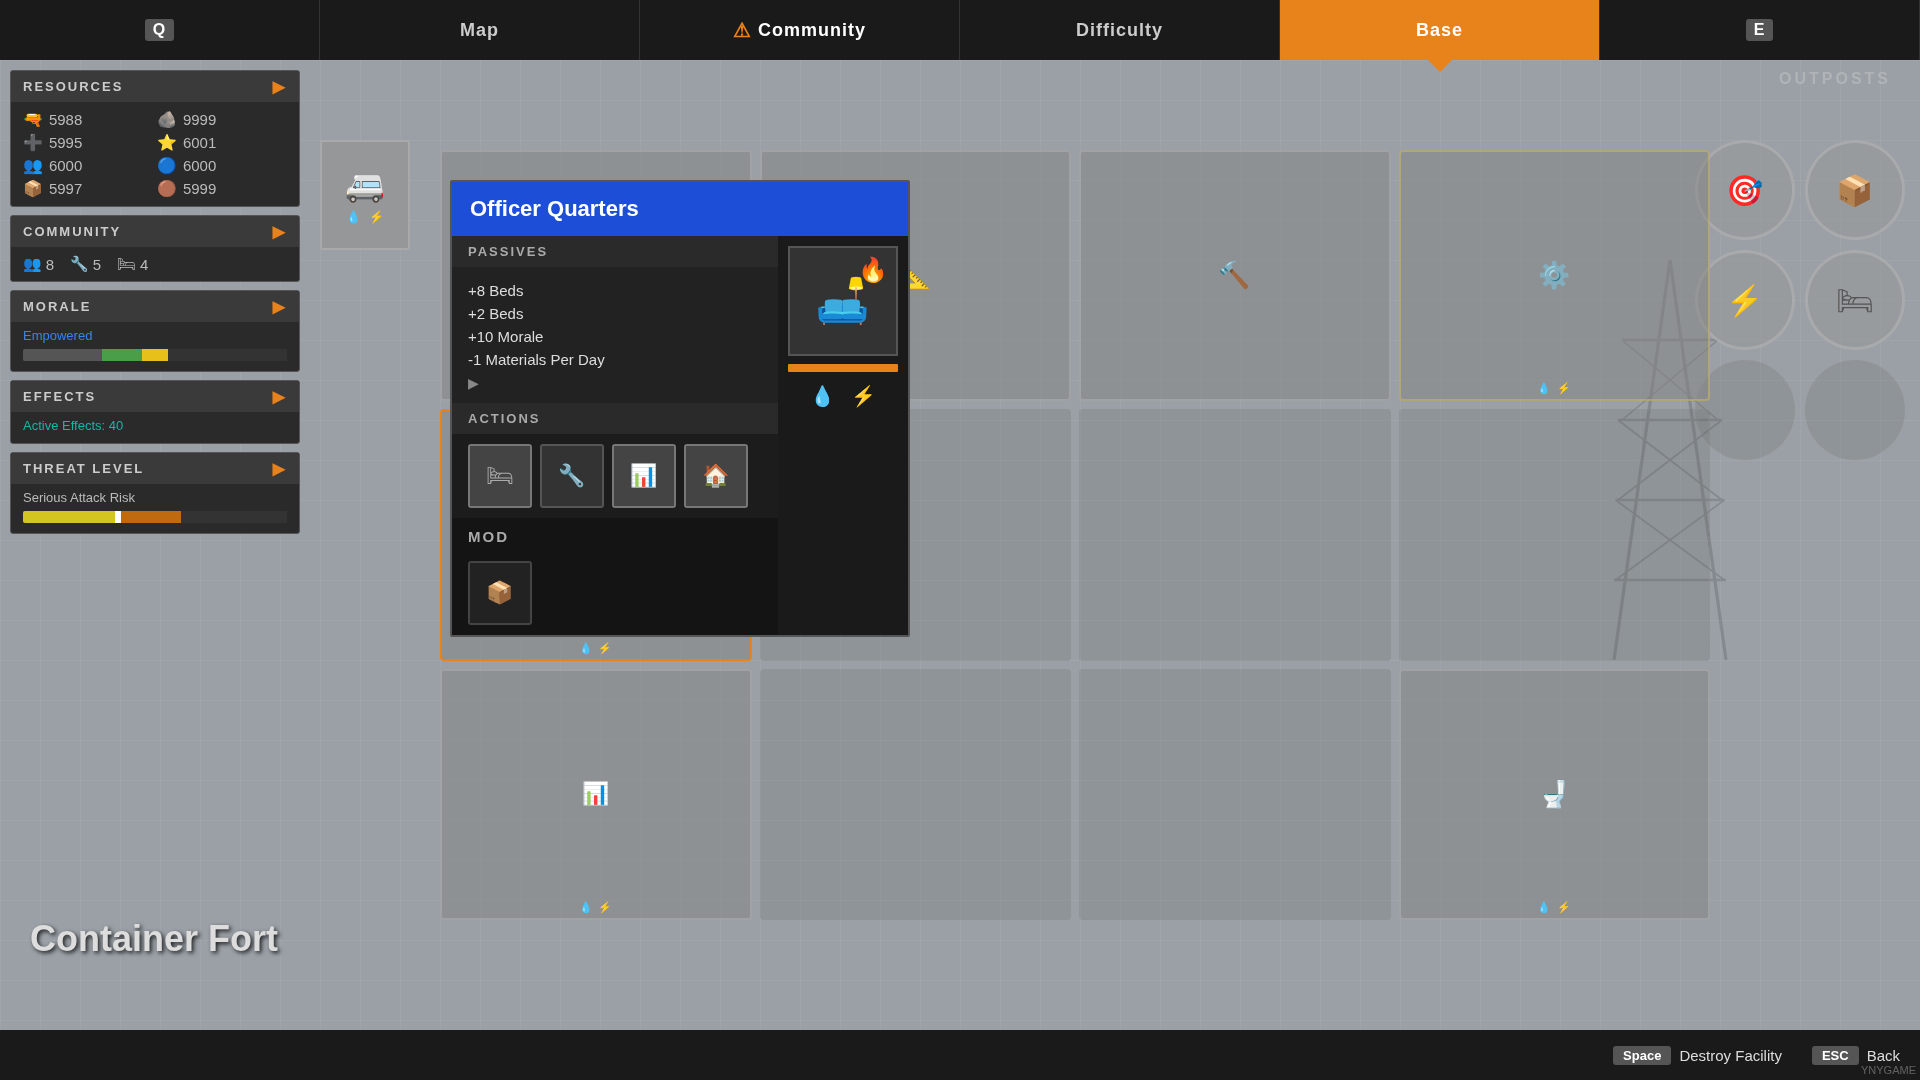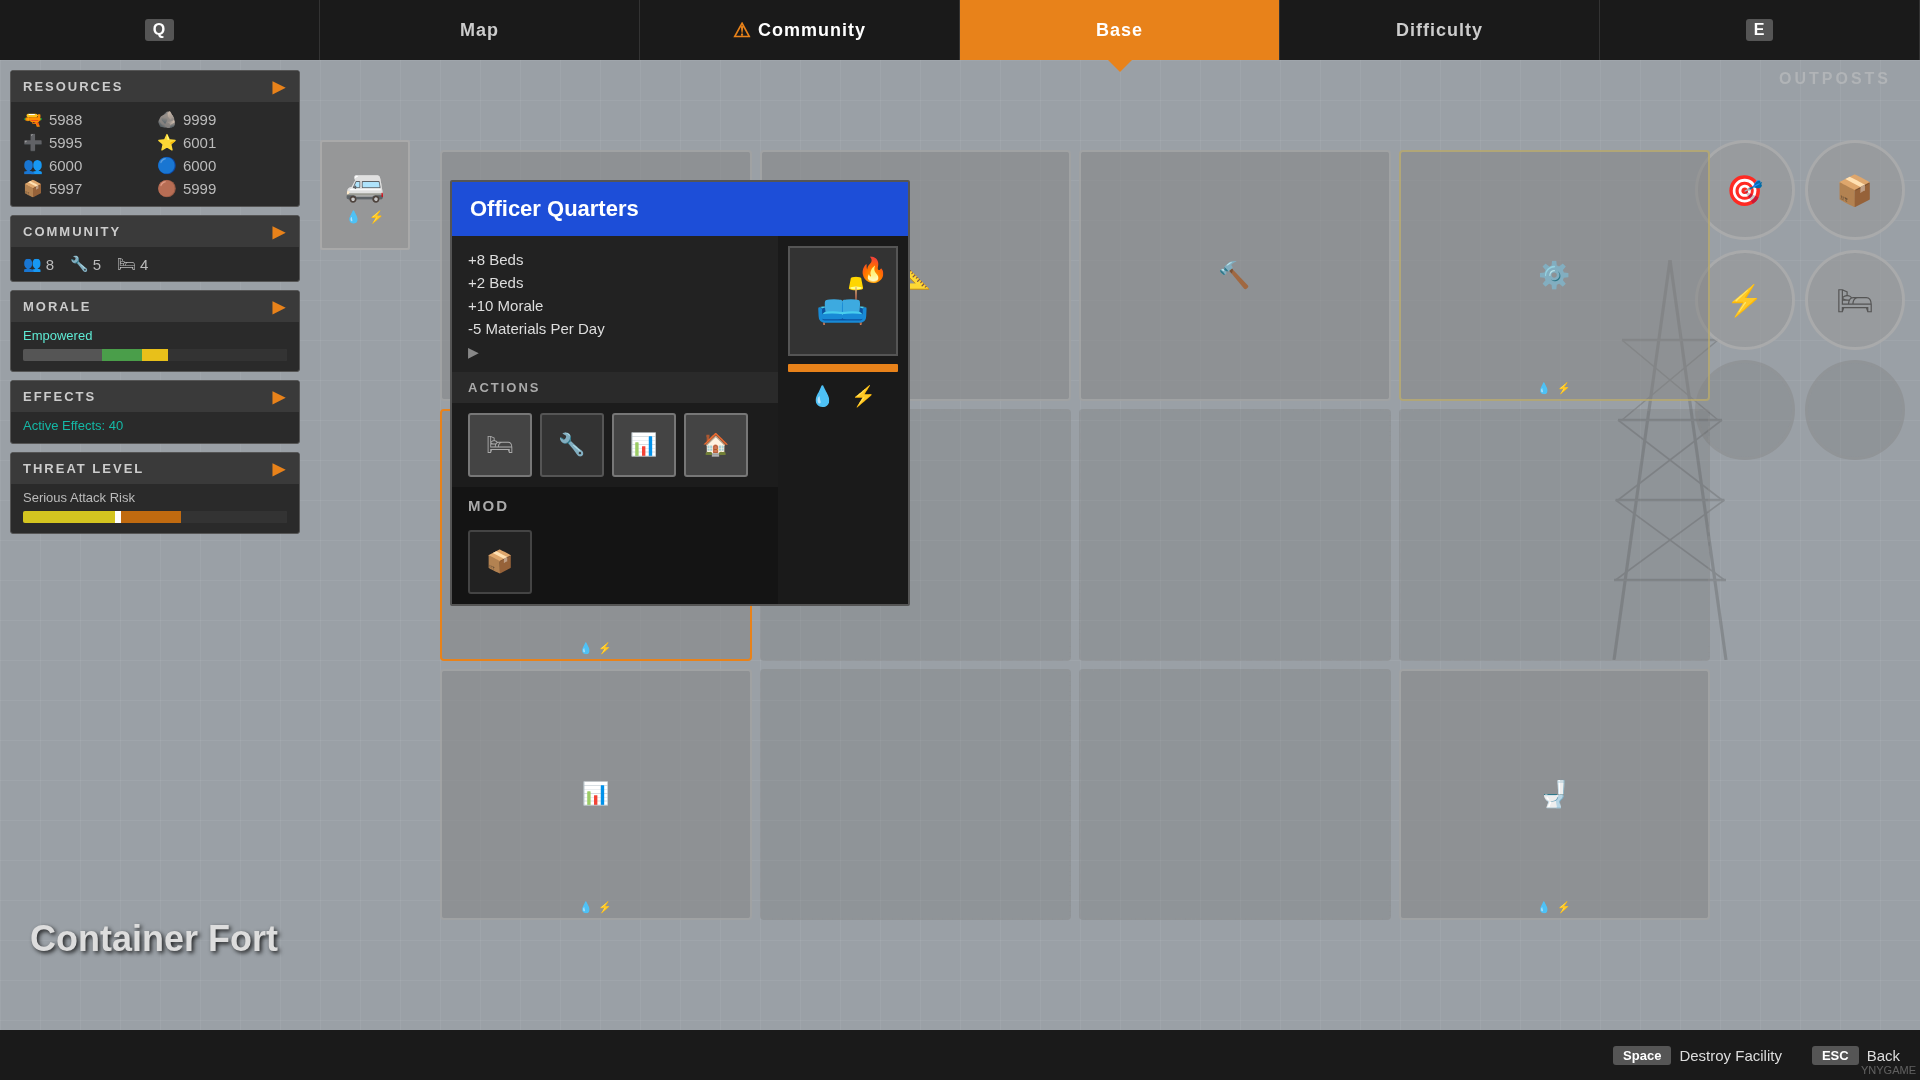--- a/index.html
+++ b/index.html
@@ -156,21 +156,21 @@
       align-items: center;
       gap: 4px;
     }
 
     .morale-content, .effects-content, .threat-content {
       padding: 6px 12px 10px;
     }
 
     .morale-label {
       font-size: 13px;
-      color: #5eead4;
+      color: #3b82f6;
       margin-bottom: 6px;
     }
 
     .bar-container {
       height: 12px;
       background: #444;
       border-radius: 2px;
       display: flex;
       overflow: hidden;
     }
@@ -520,26 +520,26 @@
   <div class="nav-item">
     <span class="nav-key">Q</span>
   </div>
   <div class="nav-item">
     <span>Map</span>
   </div>
   <div class="nav-item has-alert">
     <span class="nav-alert-icon">⚠</span>
     <span>Community</span>
   </div>
+  <div class="nav-item">
+    <span>Difficulty</span>
+  </div>
   <div class="nav-item active" style="position:relative;">
     <span>Base</span>
     <div class="nav-arrow"></div>
-  </div>
-  <div class="nav-item">
-    <span>Difficulty</span>
   </div>
   <div class="nav-item">
     <span class="nav-key">E</span>
   </div>
 </div>
 
 <div class="game-area">
   <div class="grid-bg"></div>
 
   <div class="outposts-label">OUTPOSTS</div>
@@ -764,25 +764,26 @@
     <line x1="32" y1="300" x2="168" y2="400" stroke="#555" stroke-width="2"></line>
     <line x1="168" y1="300" x2="32" y2="400" stroke="#555" stroke-width="2"></line>
   </svg>
 
   <div class="oq-popup">
     <div class="oq-header">Officer Quarters</div>
 
     <div class="oq-body">
       <div class="oq-left">
 
+        <div class="oq-section-header">PASSIVES</div>
         <div class="oq-passives">
           <div class="passive-item">+8 Beds</div>
           <div class="passive-item">+2 Beds</div>
           <div class="passive-item">+10 Morale</div>
-          <div class="passive-item">-5 Materials Per Day</div>
+          <div class="passive-item">-1 Materials Per Day</div>
           <div class="passive-more">▶</div>
         </div>
 
         <div class="oq-actions-section">
           <div class="oq-section-header" style="margin: -10px -16px 0; padding:8px 16px; font-size:13px; font-weight:bold; letter-spacing:2px; color:#aaa; background:#2a2a2a;">ACTIONS</div>
           <div class="actions-row" style="margin-top:10px;">
             <div class="action-btn active">🛏</div>
             <div class="action-btn">🔧</div>
             <div class="action-btn active">📊</div>
             <div class="action-btn active">🏠</div>

